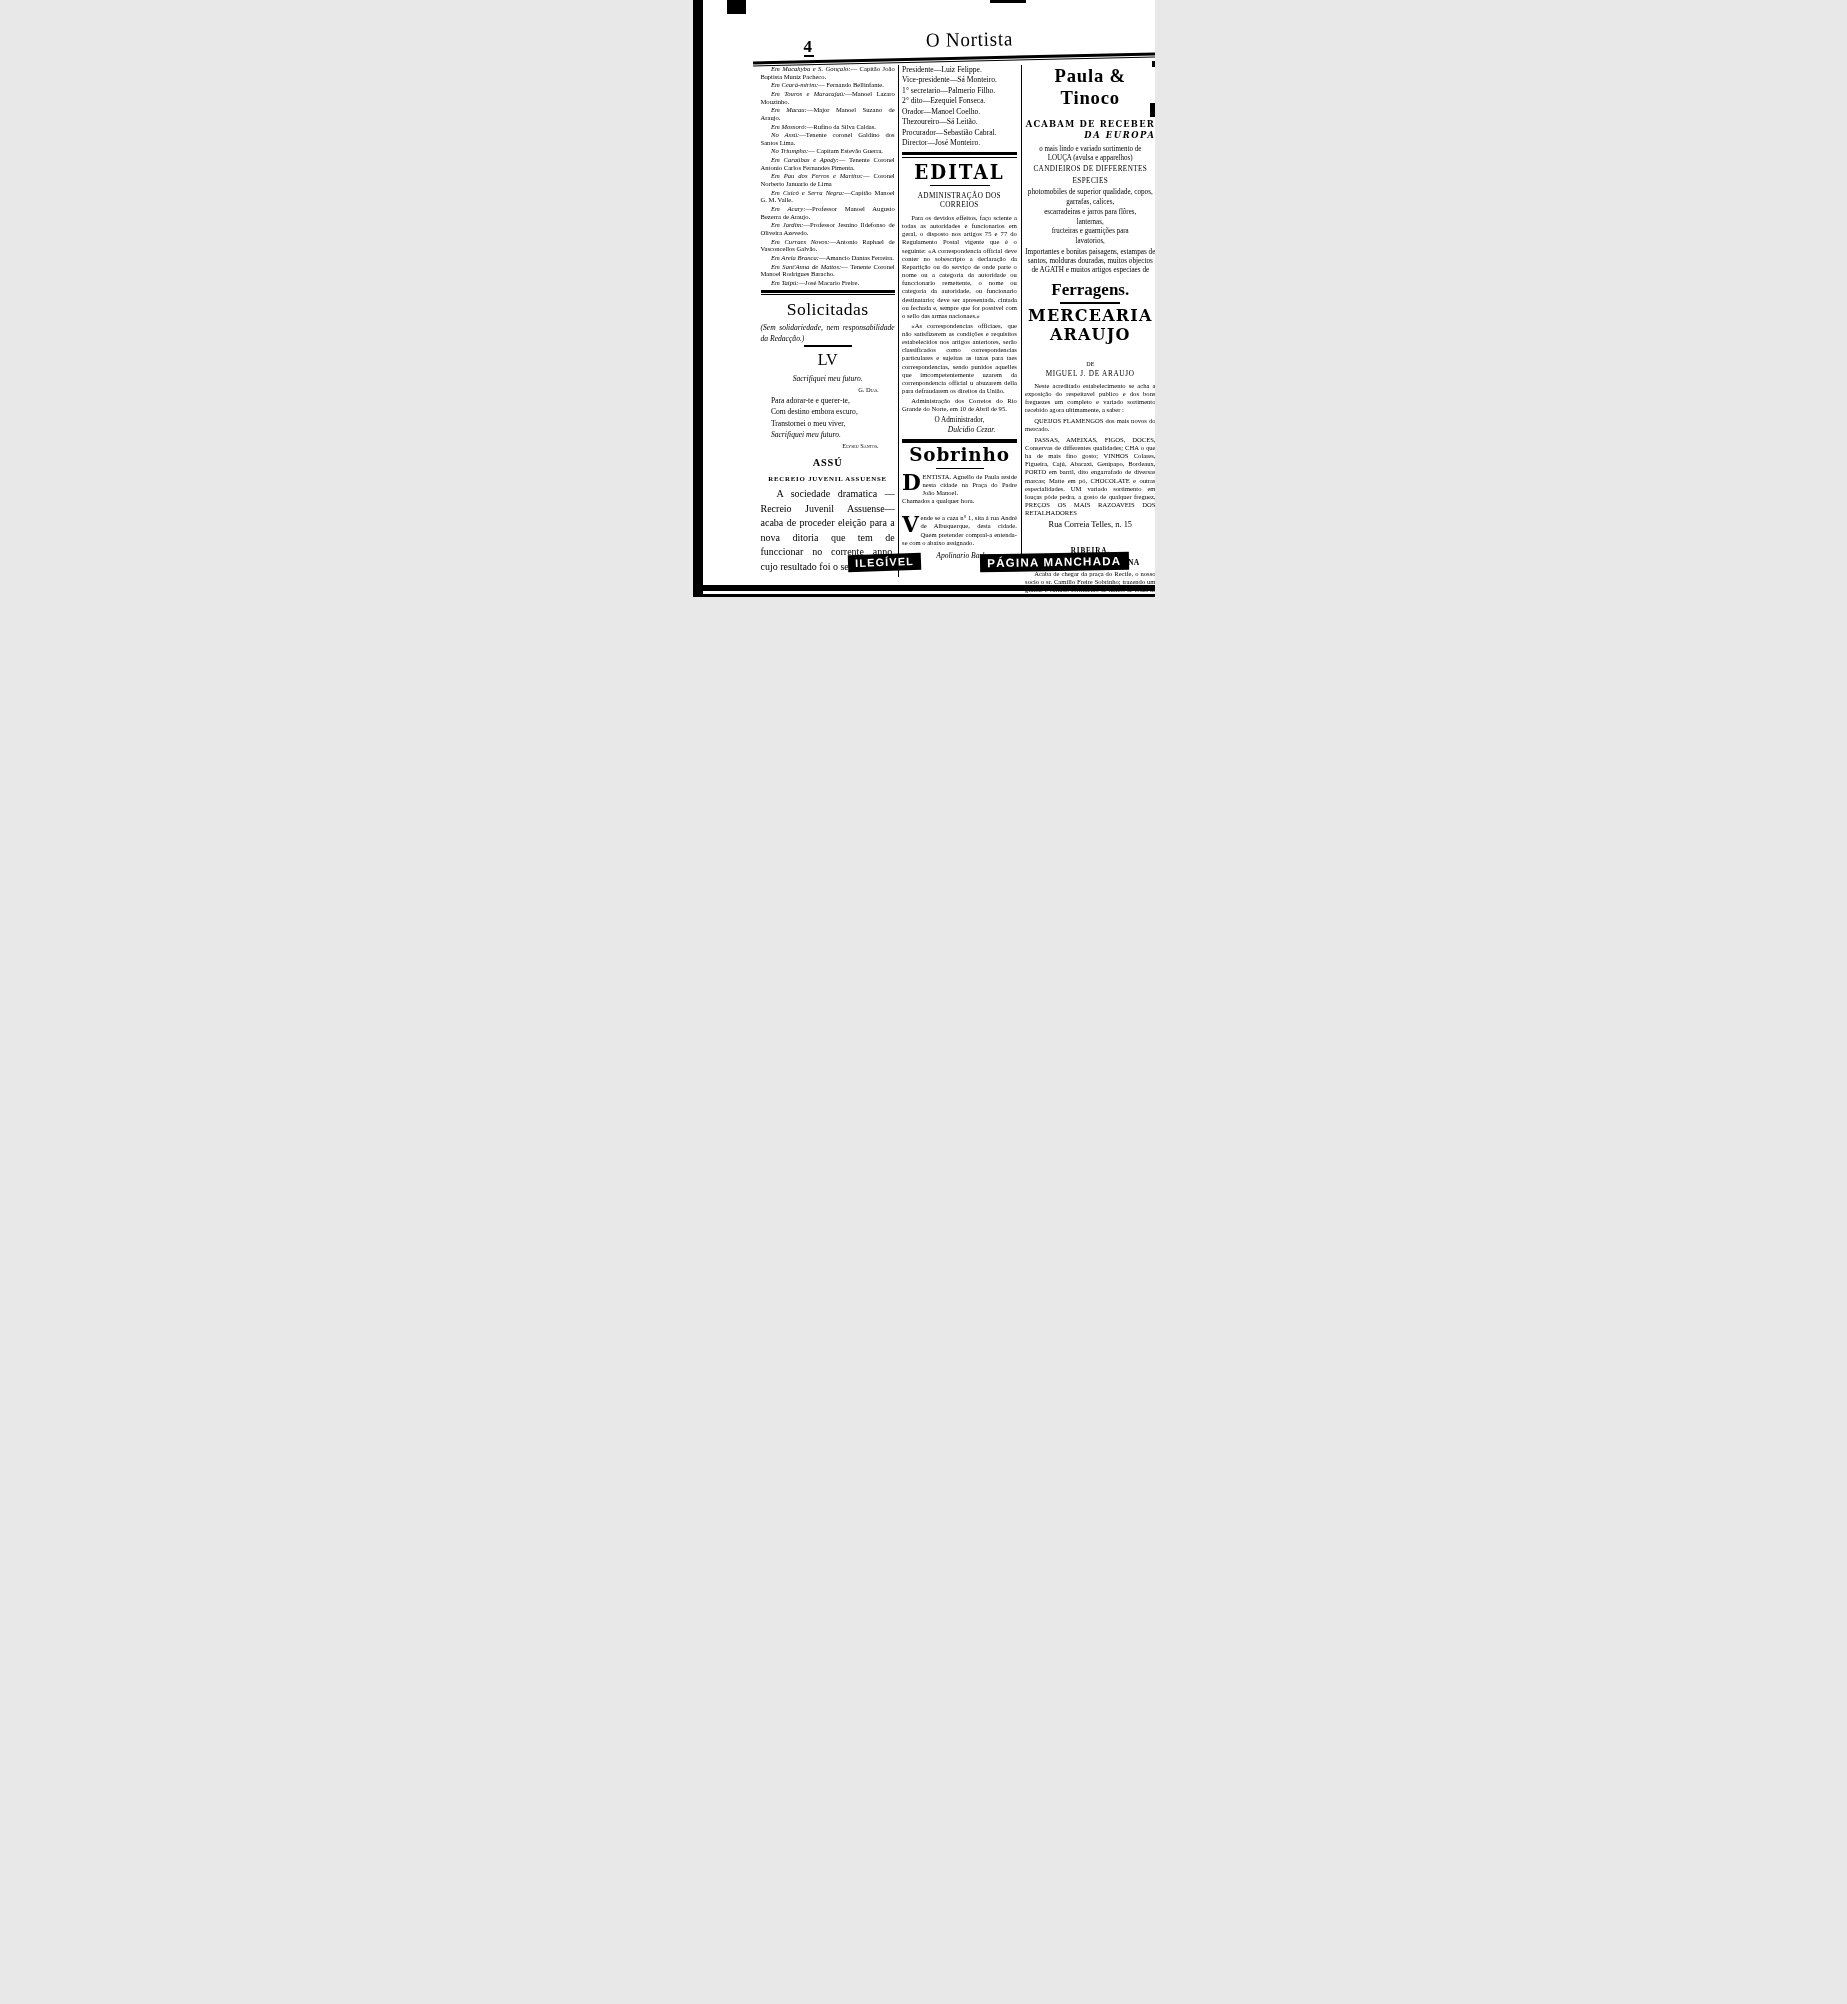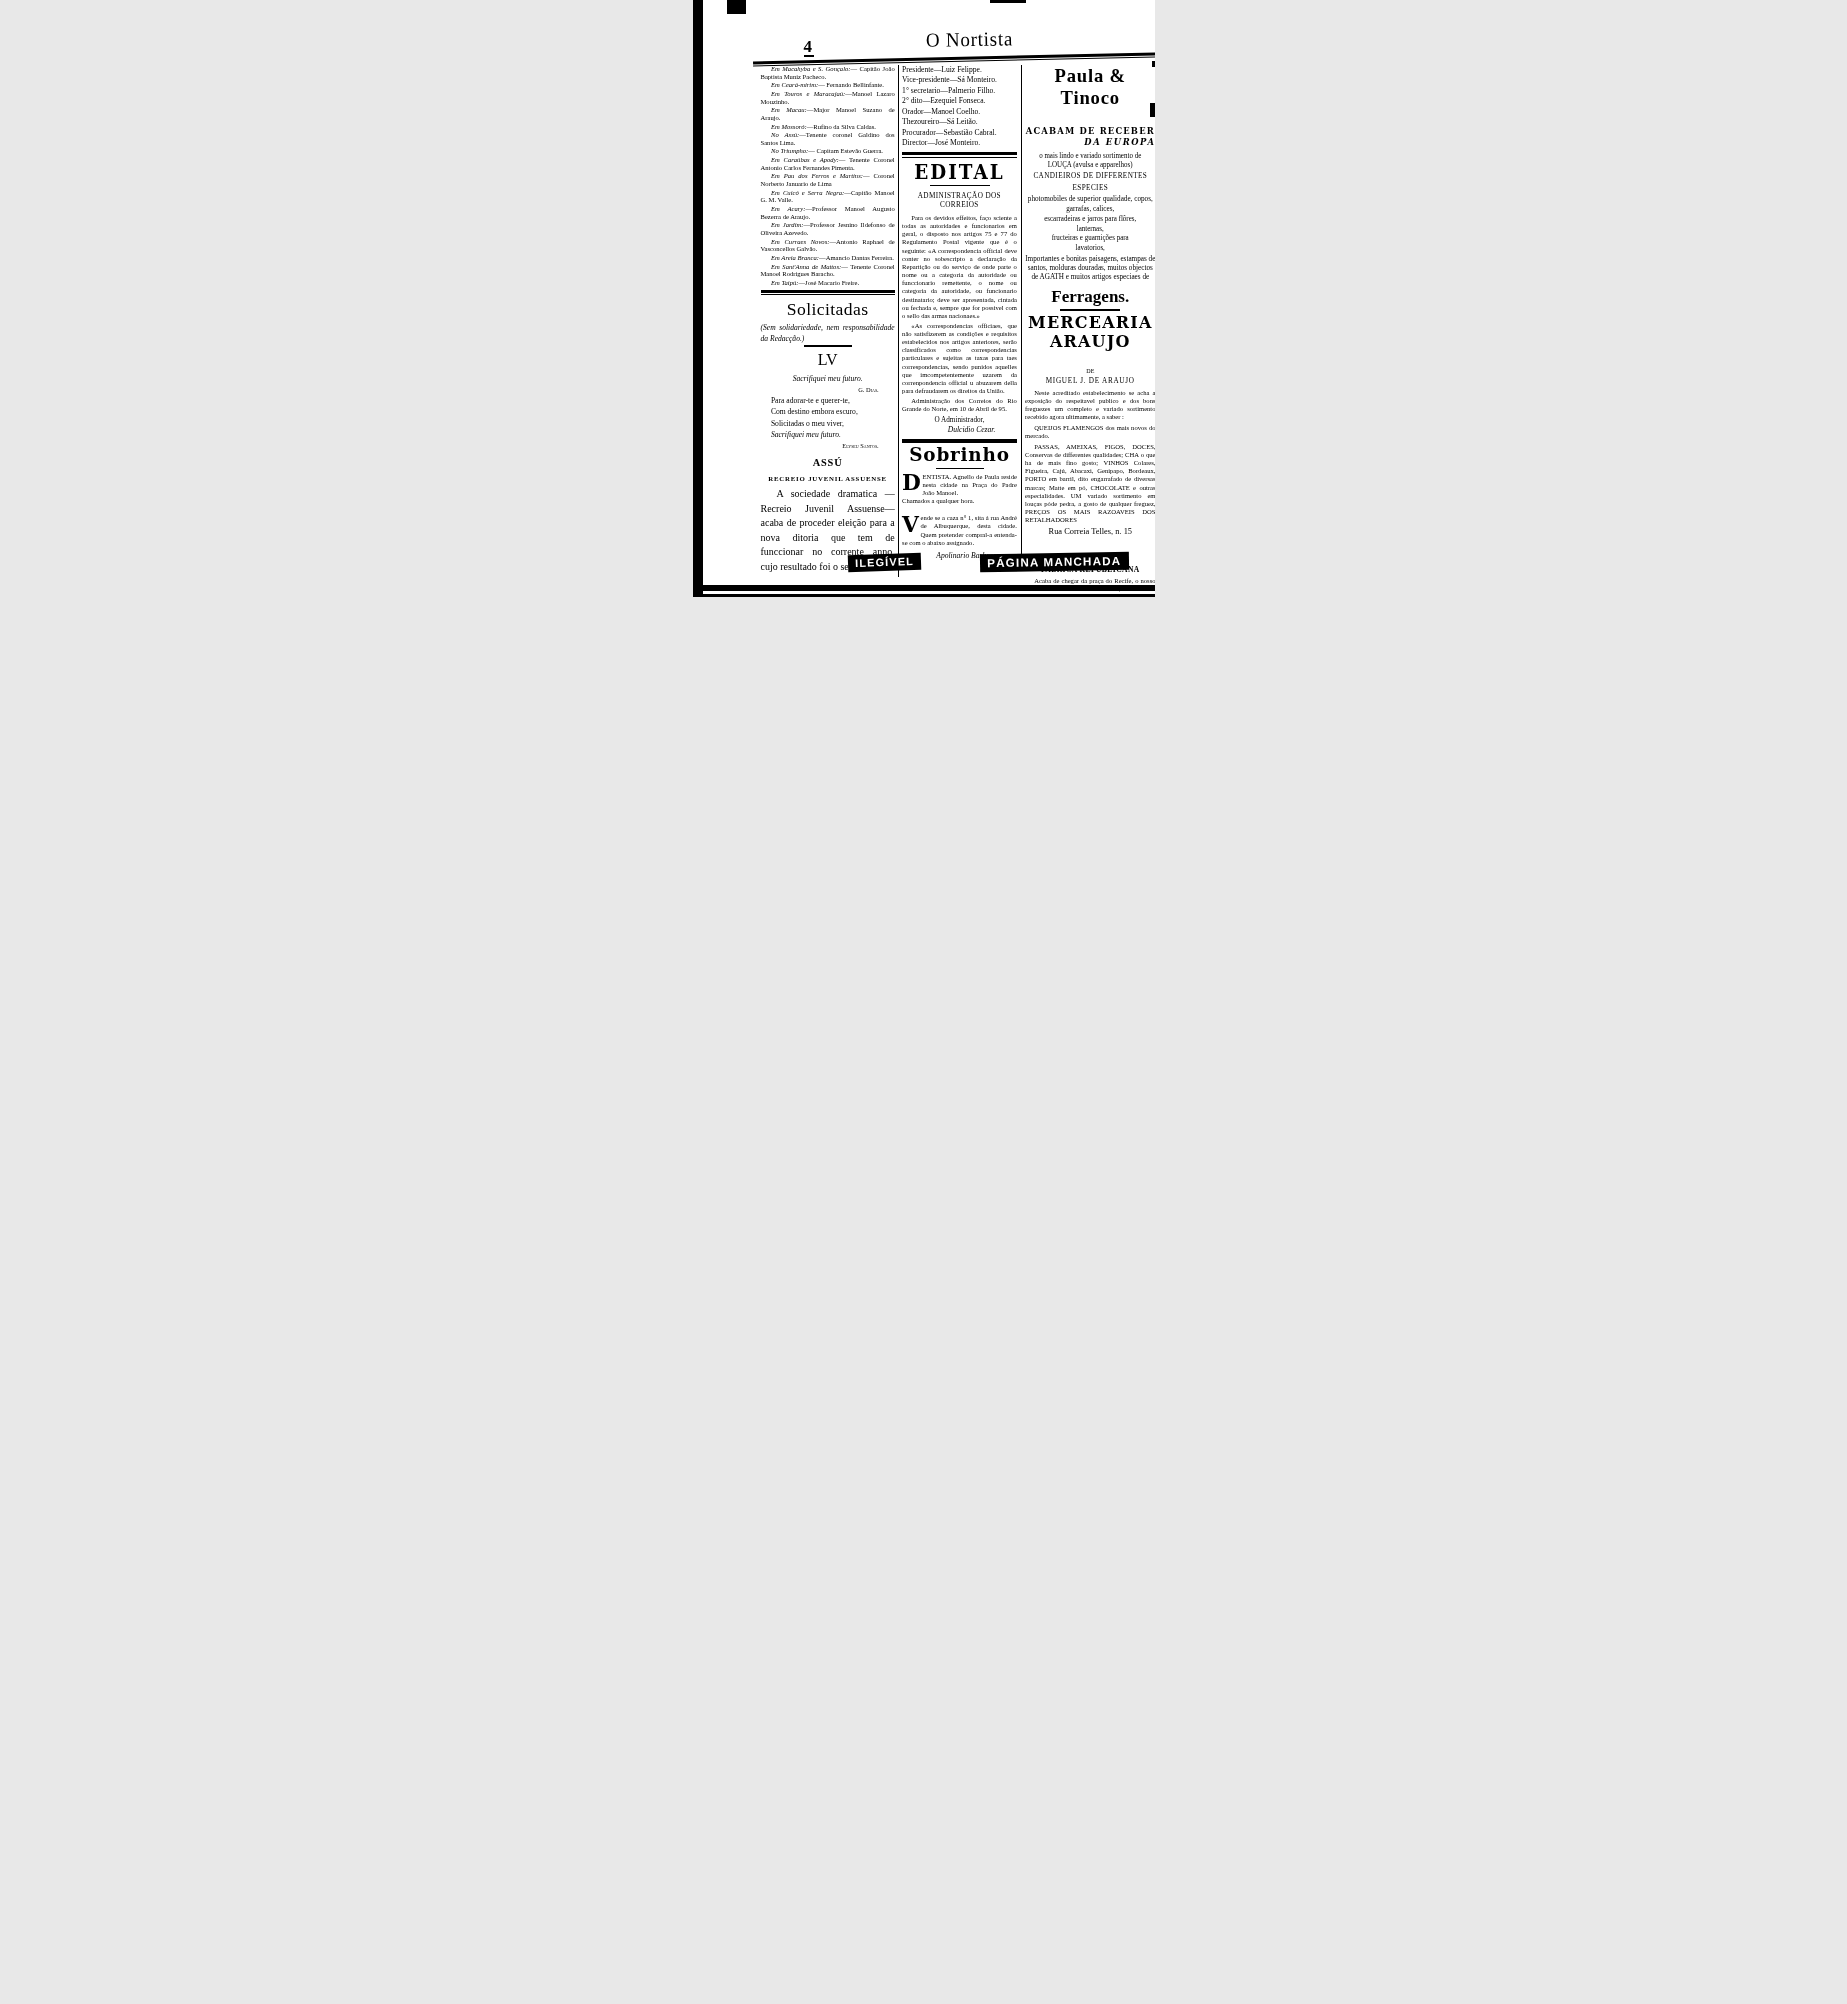--- a/index.html
+++ b/index.html
@@ -59,21 +59,21 @@
   .annuncios-title{font-family:"DejaVu Serif",serif;font-size:18.4px;font-weight:bold;text-align:center;
                    letter-spacing:0.8px;margin:0.8px 0 0;}
   .ad{margin-top:4px;line-height:1.24;}
   .dropcap{float:left;font-size:21.7px;line-height:.82;font-weight:bold;padding:1.6px 1.6px 0 0;
            font-family:"DejaVu Serif",serif;}
   .ad-line2{clear:none;}
   .ad-sig{text-align:center;font-style:italic;font-size:7.6px;margin-top:4px;padding-left:16px;}
   
   .pt-title{font-size:19px;text-align:center;letter-spacing:0.8px;margin:0 0 4px;transform:scaleX(.98);}
   .pt-l1{font-family:"DejaVu Serif",serif;font-weight:bold;font-size:8.4px;text-align:center;
-         letter-spacing:1.2px;margin-top:17px;}
+         letter-spacing:1.2px;margin-top:10px;}
   .pt-l2{font-family:"DejaVu Serif",serif;font-weight:bold;font-size:8.4px;text-align:right;
          letter-spacing:1.6px;margin:0.8px 0 3.2px;font-style:italic;}
   .pt-cond{font-size:7.6px;text-align:center;line-height:1.25;transform:scaleX(.92);}
   .pt-caps{font-size:7.2px;text-align:center;letter-spacing:0.4px;margin-top:2.4px;line-height:1.3;}
   .pt-par{font-size:7.2px;text-align:center;line-height:1.3;margin-top:2.4px;}
   .ferragens{font-size:17px;text-align:center;margin:4px 0 0.8px;}
   .merc-title{font-family:"DejaVu Serif",serif;font-weight:bold;font-size:16px;text-align:center;
               letter-spacing:1.2px;margin-top:3.2px;}
   .merc-de{font-size:6px;text-align:center;margin:1.6px 0;}
   .merc-owner{font-size:8px;text-align:center;letter-spacing:0.8px;margin-bottom:3.2px;transform:scaleX(.9);}
@@ -125,21 +125,21 @@
 
       <div class="band"></div>
       <h2 class="solicitadas-title">Solicitadas</h2>
       <p class="solicitadas-note">(Sem solidariedade, nem responsabilidade da Redacção.)</p>
       <div class="rule-short-thin"></div>
       <h3 class="poem-num">LV</h3>
       <p class="epigraph">Sacrifiquei meu futuro.</p>
       <p class="byline">G. Dias.</p>
       <p class="verse">Para adorar-te e querer-te,</p>
       <p class="verse">Com destino embora escuro,</p>
-      <p class="verse">Solicitadas o meu viver,</p>
+      <p class="verse">Transtornei o meu viver,</p>
       <p class="verse it">Sacrifiquei meu futuro.</p>
       <p class="byline">Elyseu Santos.</p>
 
       <h3 class="assu-title">ASSÚ</h3>
       <p class="assu-sub">RECREIO JUVENIL ASSUENSE</p>
       <p class="body-par">A sociedade dramatica — Recreio Juvenil Assuense—acaba de proceder eleição para a nova ditoria que tem de funccionar no corrente anno, cujo resultado foi o seguinte :</p>
     </div>
 
     <div class="col col-mid">
       <p class="officer">Presidente—Luiz Felippe.</p>

